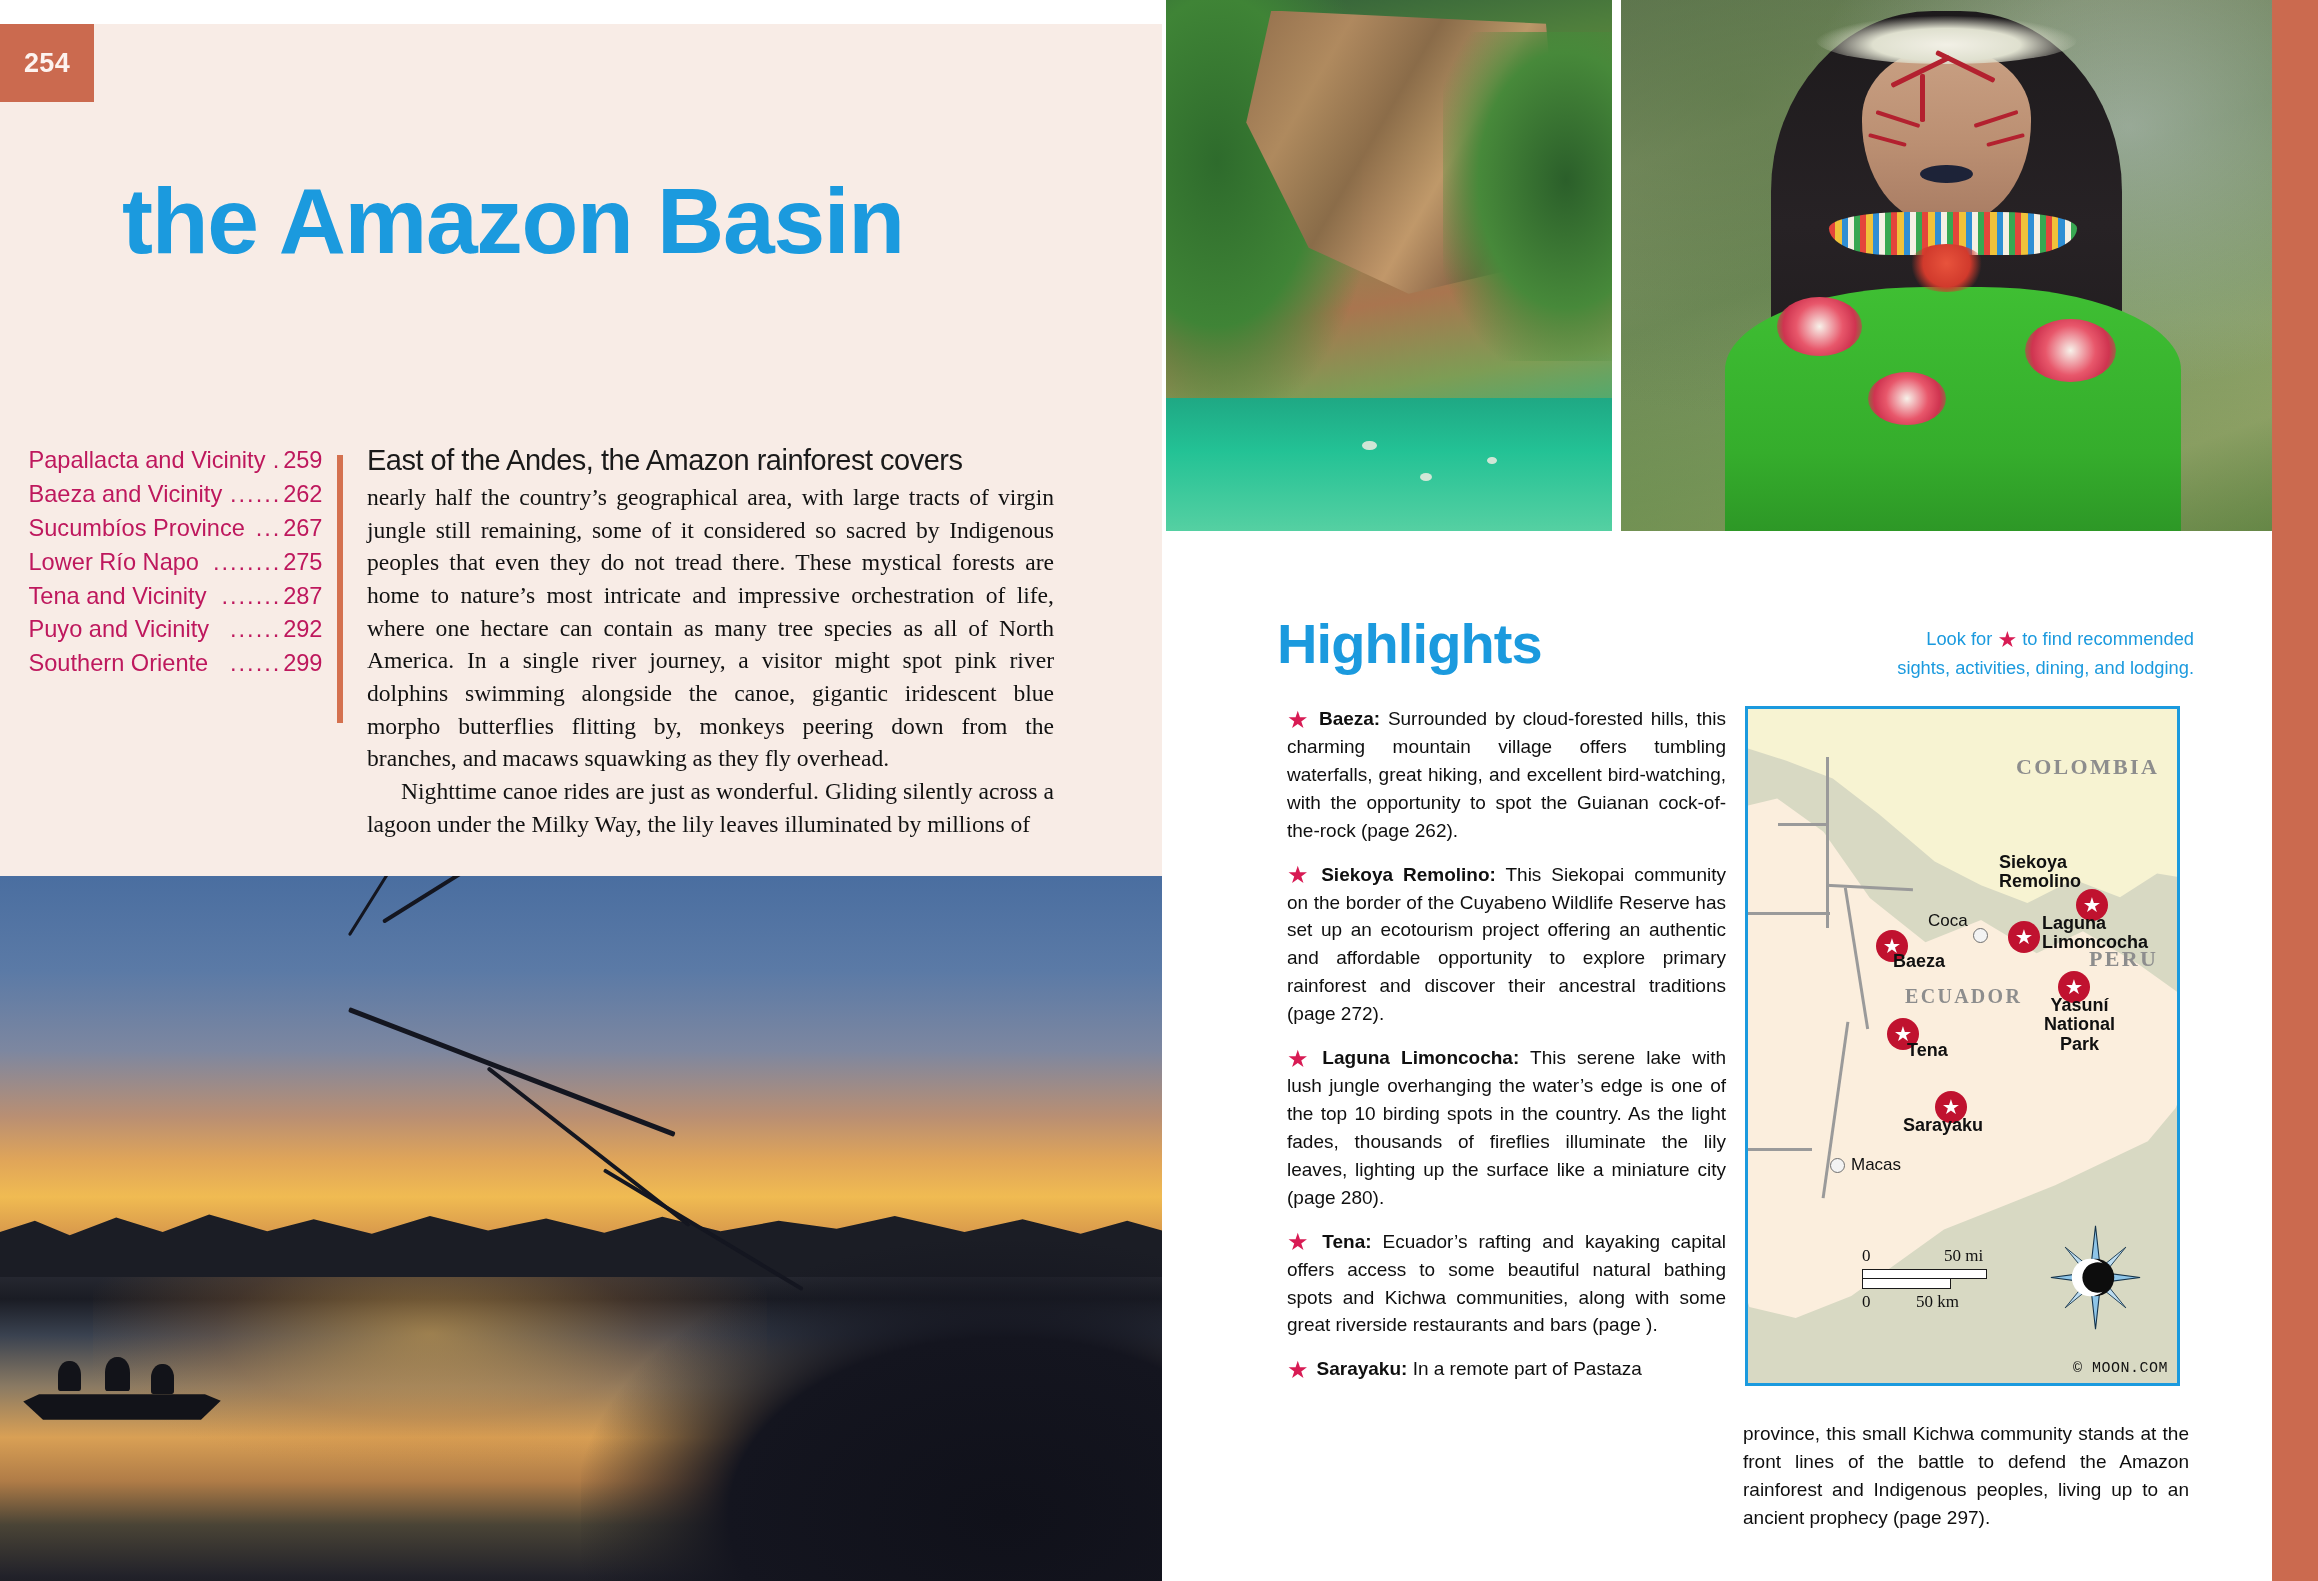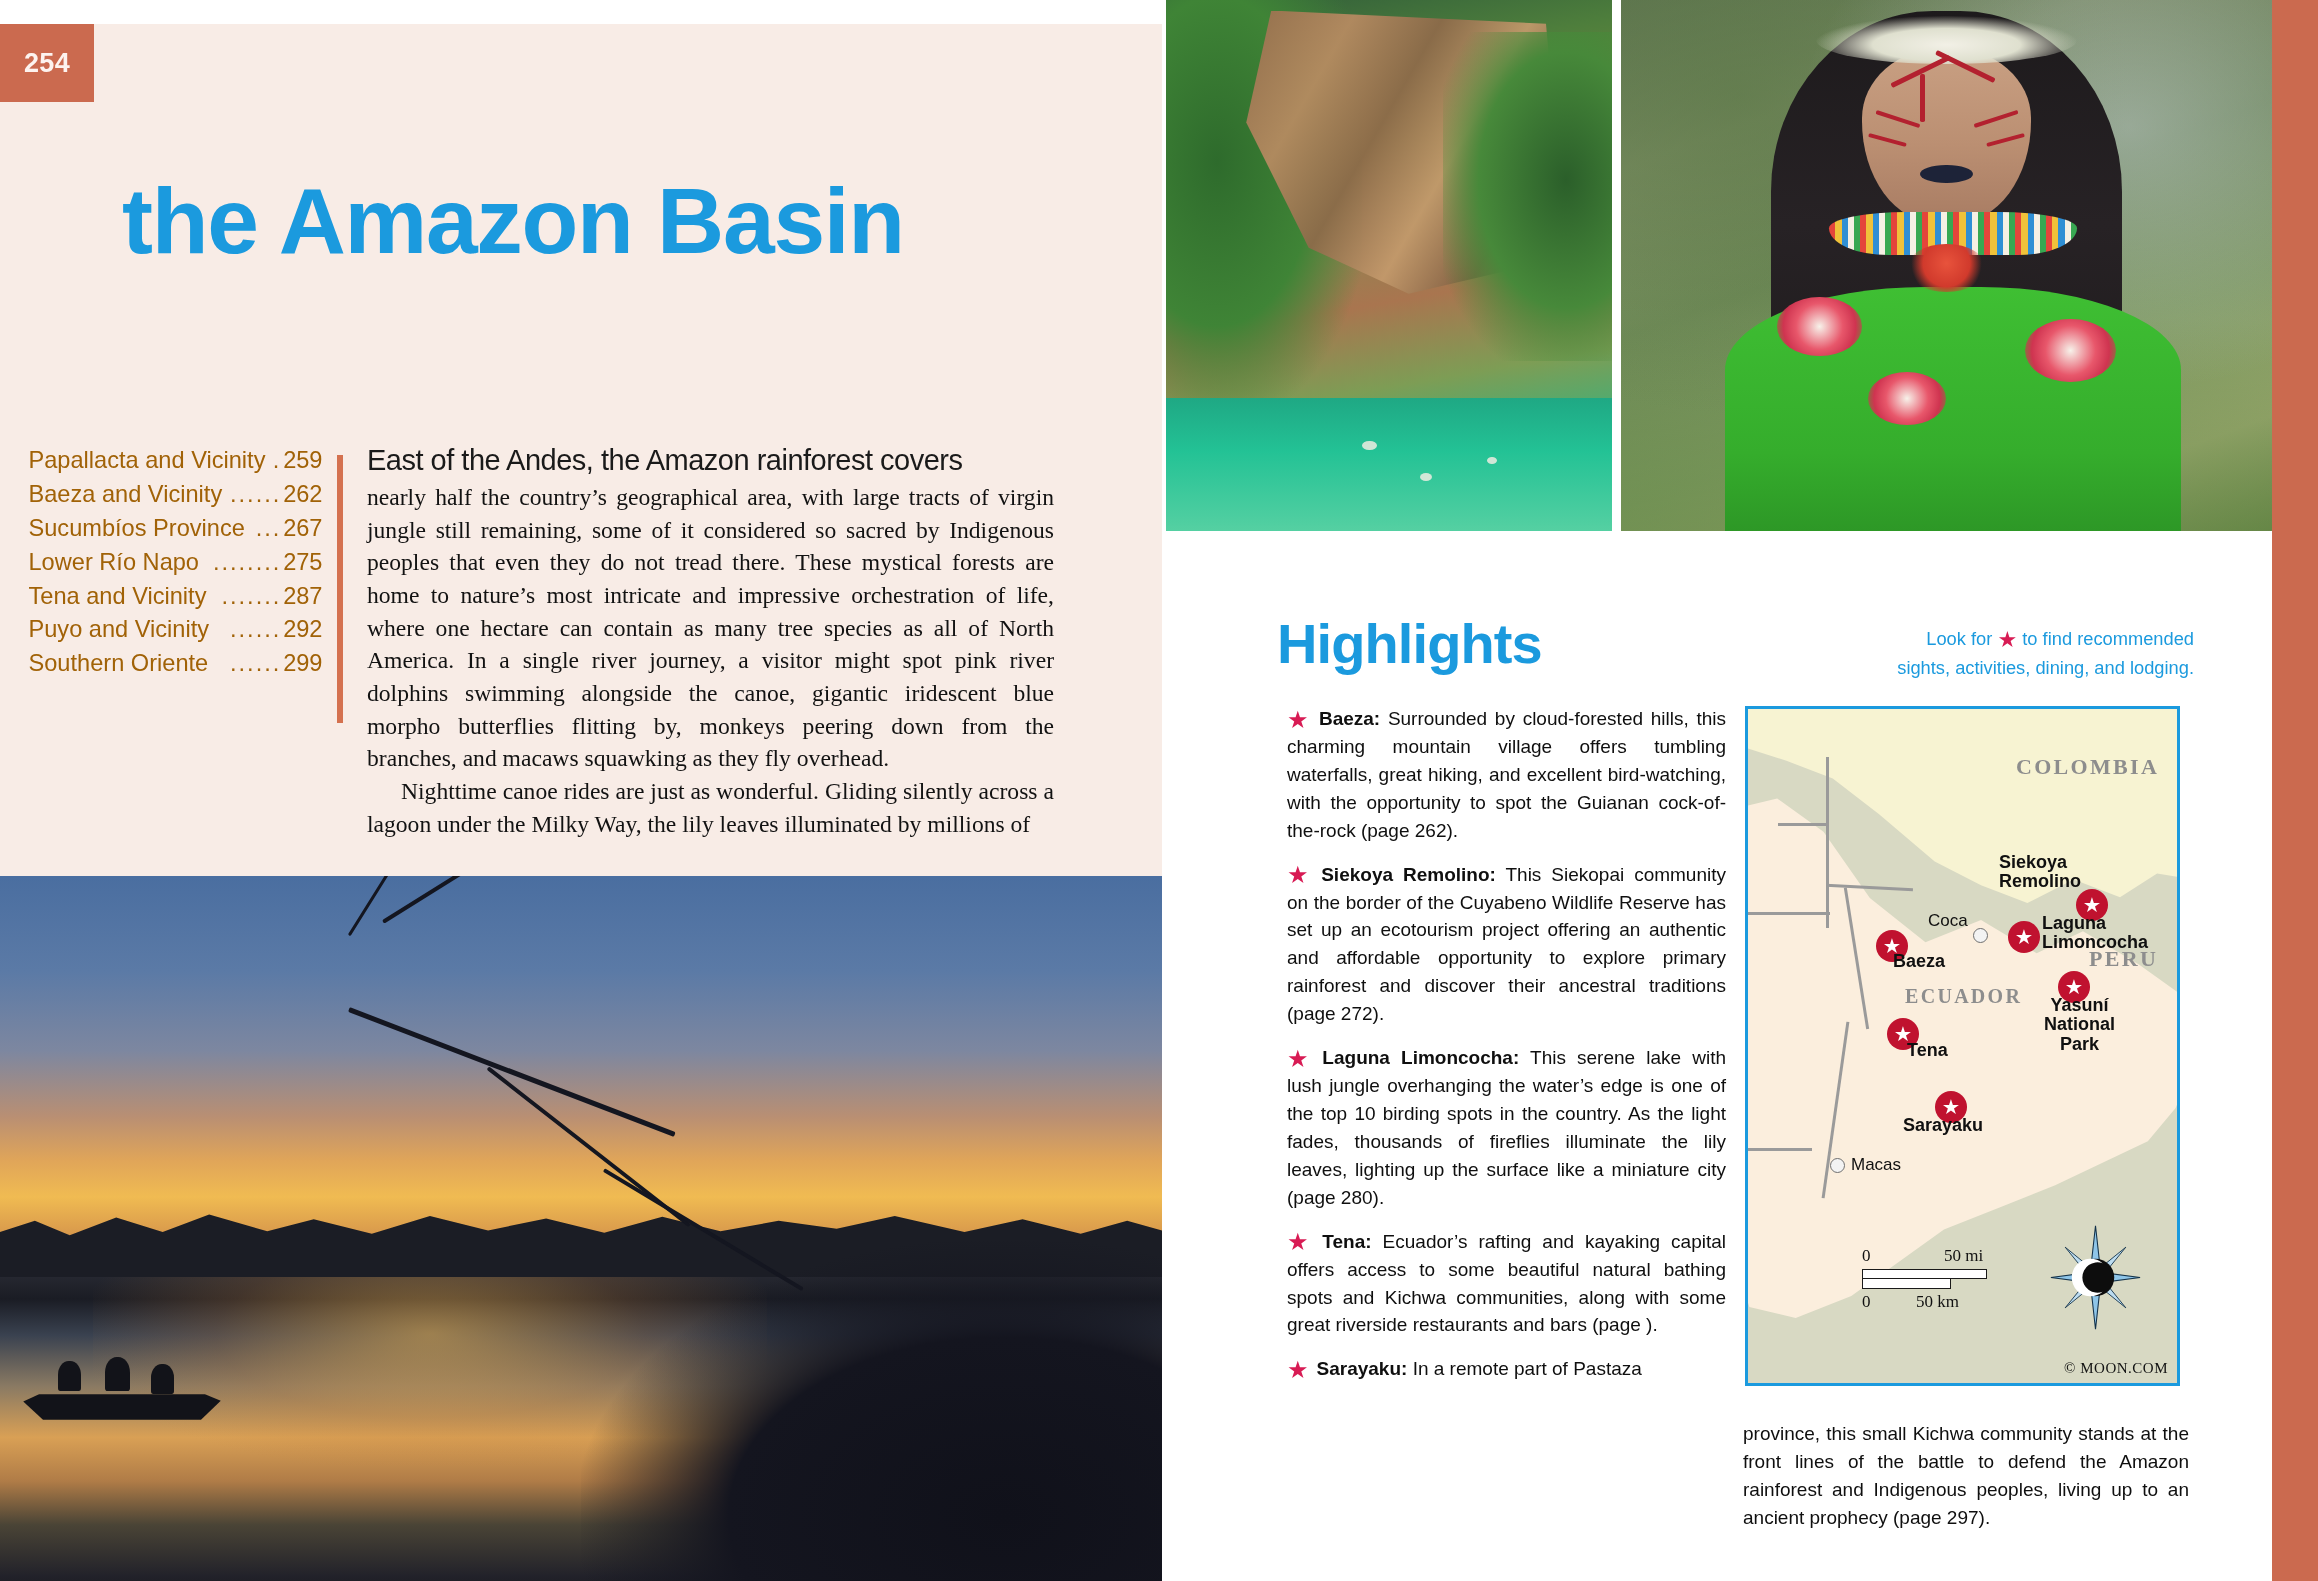--- a/index.html
+++ b/index.html
@@ -32,21 +32,21 @@
     letter-spacing: -1.3px;
   }
   #chapter-title .tline { display: block; white-space: nowrap; }
 
   
   #toc {
     position: absolute; left: 28.5px; top: 425px; width: 294px;
   }
   .toc-row {
     display: flex; align-items: baseline;
-    font-size: 23.6px; color: #a16207; line-height: 1;
+    font-size: 23.6px; color: #be185d; line-height: 1;
     margin-bottom: 10.3px; white-space: nowrap; justify-content: space-between;
   }
   .toc-label { flex: 0 0 auto; }
   .toc-dots {
     flex: 1 1 auto; overflow: hidden; white-space: nowrap;
     letter-spacing: 2px; padding: 0 1.8px; text-align: right;
     font-size: 23.6px; min-width: 5.4px;
   }
   .toc-page { flex: 0 0 auto; }
 
@@ -294,21 +294,21 @@
     width: 89px; height: 9.8px; border: 1.8px solid #1a1a1a; border-top: none; background: #fff;
   }
   .scale-lbl {
     position: absolute; font-family: "Liberation Serif", serif;
     font-size: 17px; color: #111;
   }
   
   #compass { position: absolute; left: 301px; top: 515px; width: 93px; height: 107px; }
   #map-credit {
     position: absolute; right: 9px; bottom: 6.2px;
-    font-family: Liberation Serif, serif; font-size: 15px; color: #121212;
+    font-family: Liberation Mono, monospace; font-size: 15px; color: #121212;
     letter-spacing: 0.5px;
   }
 </style>
 </head>
 <body>
 
 <div id="left-page">
 
   <div id="page-number-box">
     <span>254</span>

